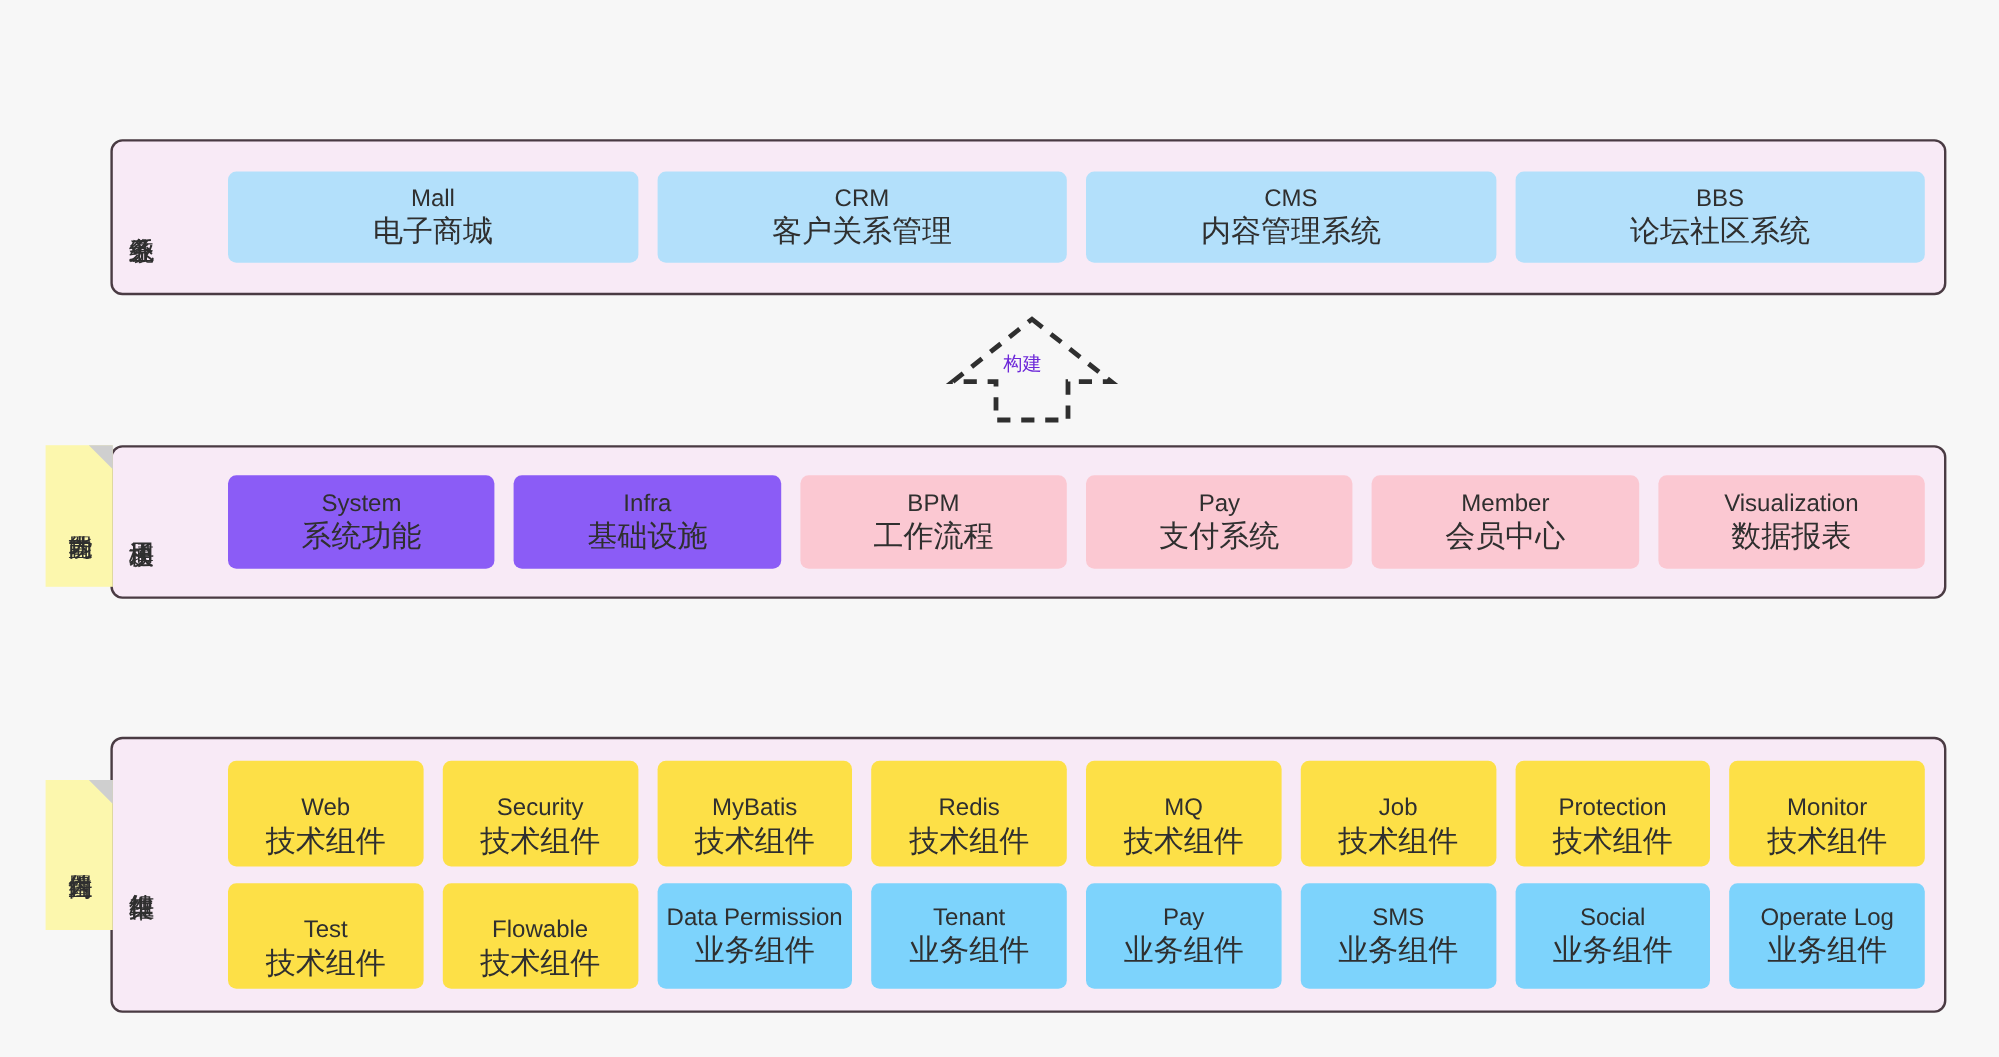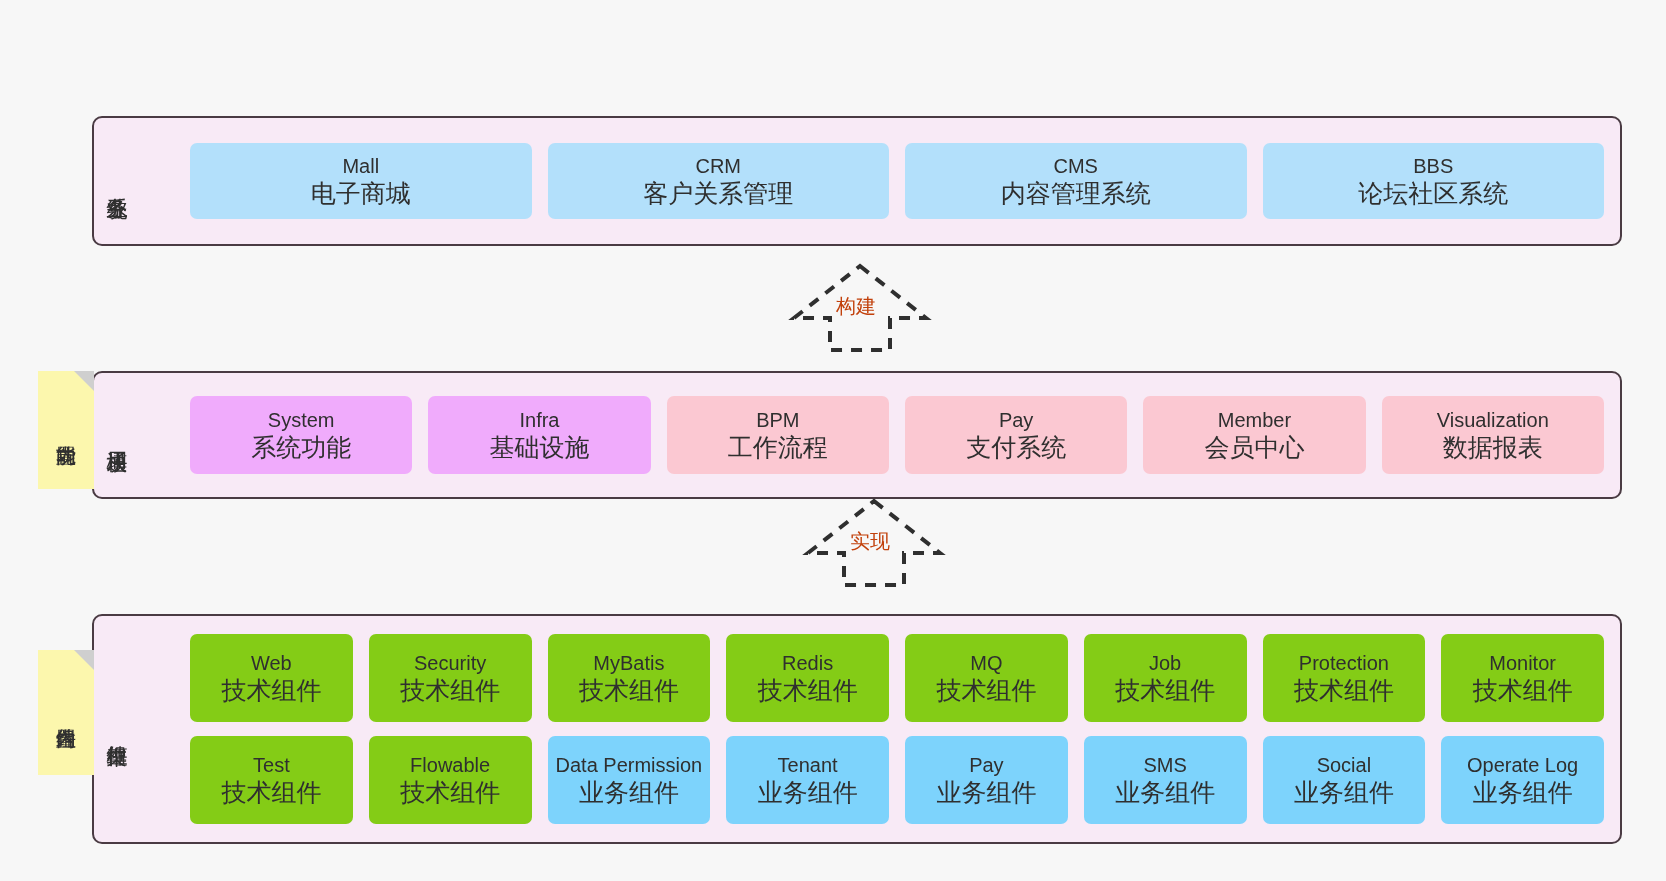--- a/index.html
+++ b/index.html
@@ -64,23 +64,23 @@
     line-height:1.22;
     box-sizing:border-box;
     padding:6px 4px;
     color:#2f2f2f;
   }
   .card .t1{font-size:20px;}
   .card .t2{font-size:25px;}
 
   
   .c-blue{background:#b3e0fb;}
-  .c-red{background:#f0abfc;}
+  .c-red{background:#8b5cf6;}
   .c-pink{background:#fbc8d2;}
-  .c-green{background:#84cc16;}
+  .c-green{background:#fde047;justify-content:flex-end;}
   .c-lgreen{background:#7dd3fc;}
 
   
   #layer-business{left:92px;top:116px;width:1530px;height:130px;}
   #layer-business .card{height:76px;}
 
   #layer-common{left:92px;top:371px;width:1530px;height:128px;}
   #layer-common .card{height:78px;}
 
   #layer-framework{left:92px;top:614px;width:1530px;height:230px;}
@@ -112,22 +112,22 @@
     border-top:20px solid #cfcfcf;
   }
   #note-common{left:38px;top:371px;height:118px;}
   #note-framework{left:38px;top:650px;height:125px;}
 
   
   .arrow{position:absolute;}
   .arrow svg{display:block;overflow:visible;}
   .arrow-label{
     position:absolute;
-    font-size:20px;
-    color:#c2410c;
+    font-size:16px;
+    color:#6d28d9;
     background:transparent;
     white-space:nowrap;
     font-family:Liberation Mono, monospace;
   }
   #arrow-build{left:790px;top:262px;width:140px;height:90px;}
   #arrow-build .arrow-label{left:46px;top:31px;}
   #arrow-impl{left:804px;top:497px;width:140px;height:90px;}
   #arrow-impl .arrow-label{left:46px;top:31px;}
 </style>
 </head>
@@ -196,26 +196,20 @@
           <span class="t2">会员中心</span>
         </div>
         <div class="card c-pink">
           <span class="t1">Visualization</span>
           <span class="t2">数据报表</span>
         </div>
       </div>
     </div>
   </div>
 
-  <div class="arrow" id="arrow-impl">
-    <svg width="140" height="90" viewBox="0 0 140 90" fill="none">
-      <path d="M70 4 L136 56 L100 56 L100 88 L40 88 L40 56 L4 56 Z" stroke="#2f2f2f" stroke-width="4" stroke-dasharray="11,9" stroke-linejoin="miter" fill="none"></path>
-    </svg>
-    <span class="arrow-label">实现</span>
-  </div>
 
   <div class="note" id="note-framework">
     <span class="fold"></span>
     <span>内置组件</span>
   </div>
 
   <div class="layer" id="layer-framework">
     <div class="layer-title">框架组件</div>
     <div class="layer-body">
 

